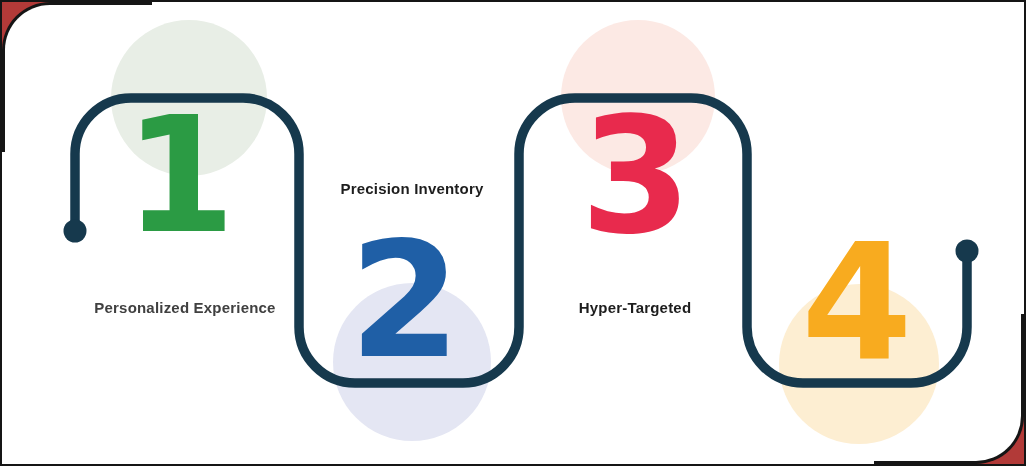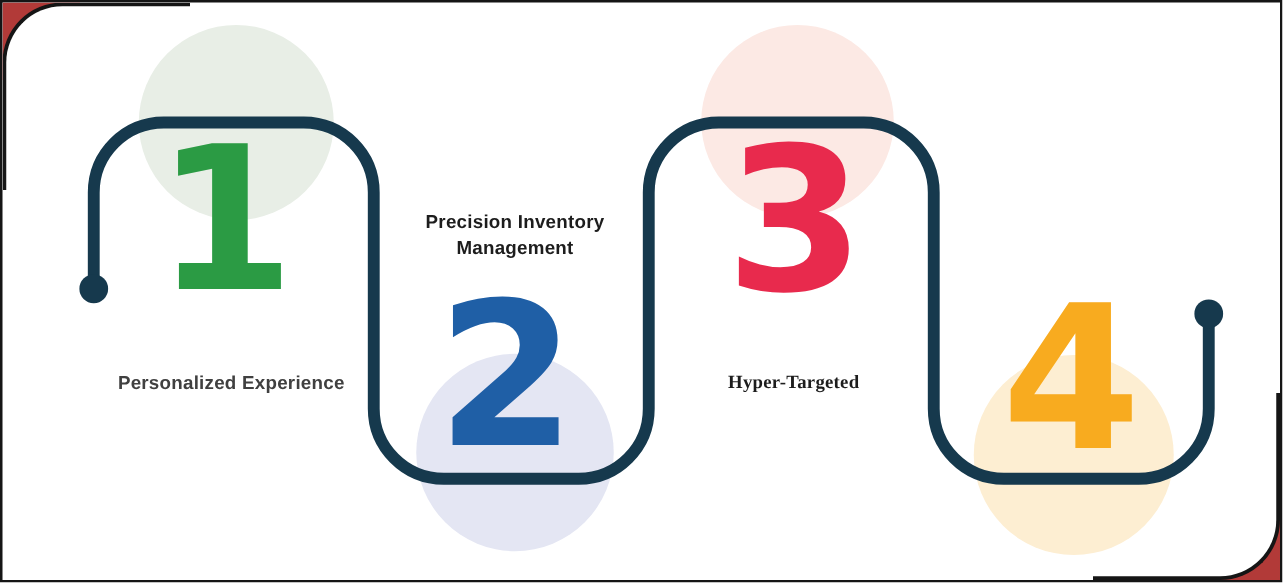--- a/index.html
+++ b/index.html
@@ -103,19 +103,18 @@
   <div class="num n1" style="color: rgb(43, 155, 68);">1</div>
   <div class="num n2" style="color: rgb(31, 95, 166);">2</div>
   <div class="num n3" style="color: rgb(232, 42, 77);">3</div>
   <div class="num n4" style="color: rgb(248, 171, 31);">4</div>
 
   <div class="label l1" style="color: #404040;">
     <div>Personalized Experience</div>
   </div>
   <div class="label l2" style="color: rgb(29, 29, 29);">
     <div>Precision Inventory</div>
-    <div>Management</div>
   </div>
-  <div class="label l3" style="color: rgb(29, 29, 29); font-family: Liberation Serif, serif;">
+  <div class="label l3" style="color: rgb(29, 29, 29);">
     <div>Hyper-Targeted</div>
   </div>
 
 </div>
 
 </body></html>

